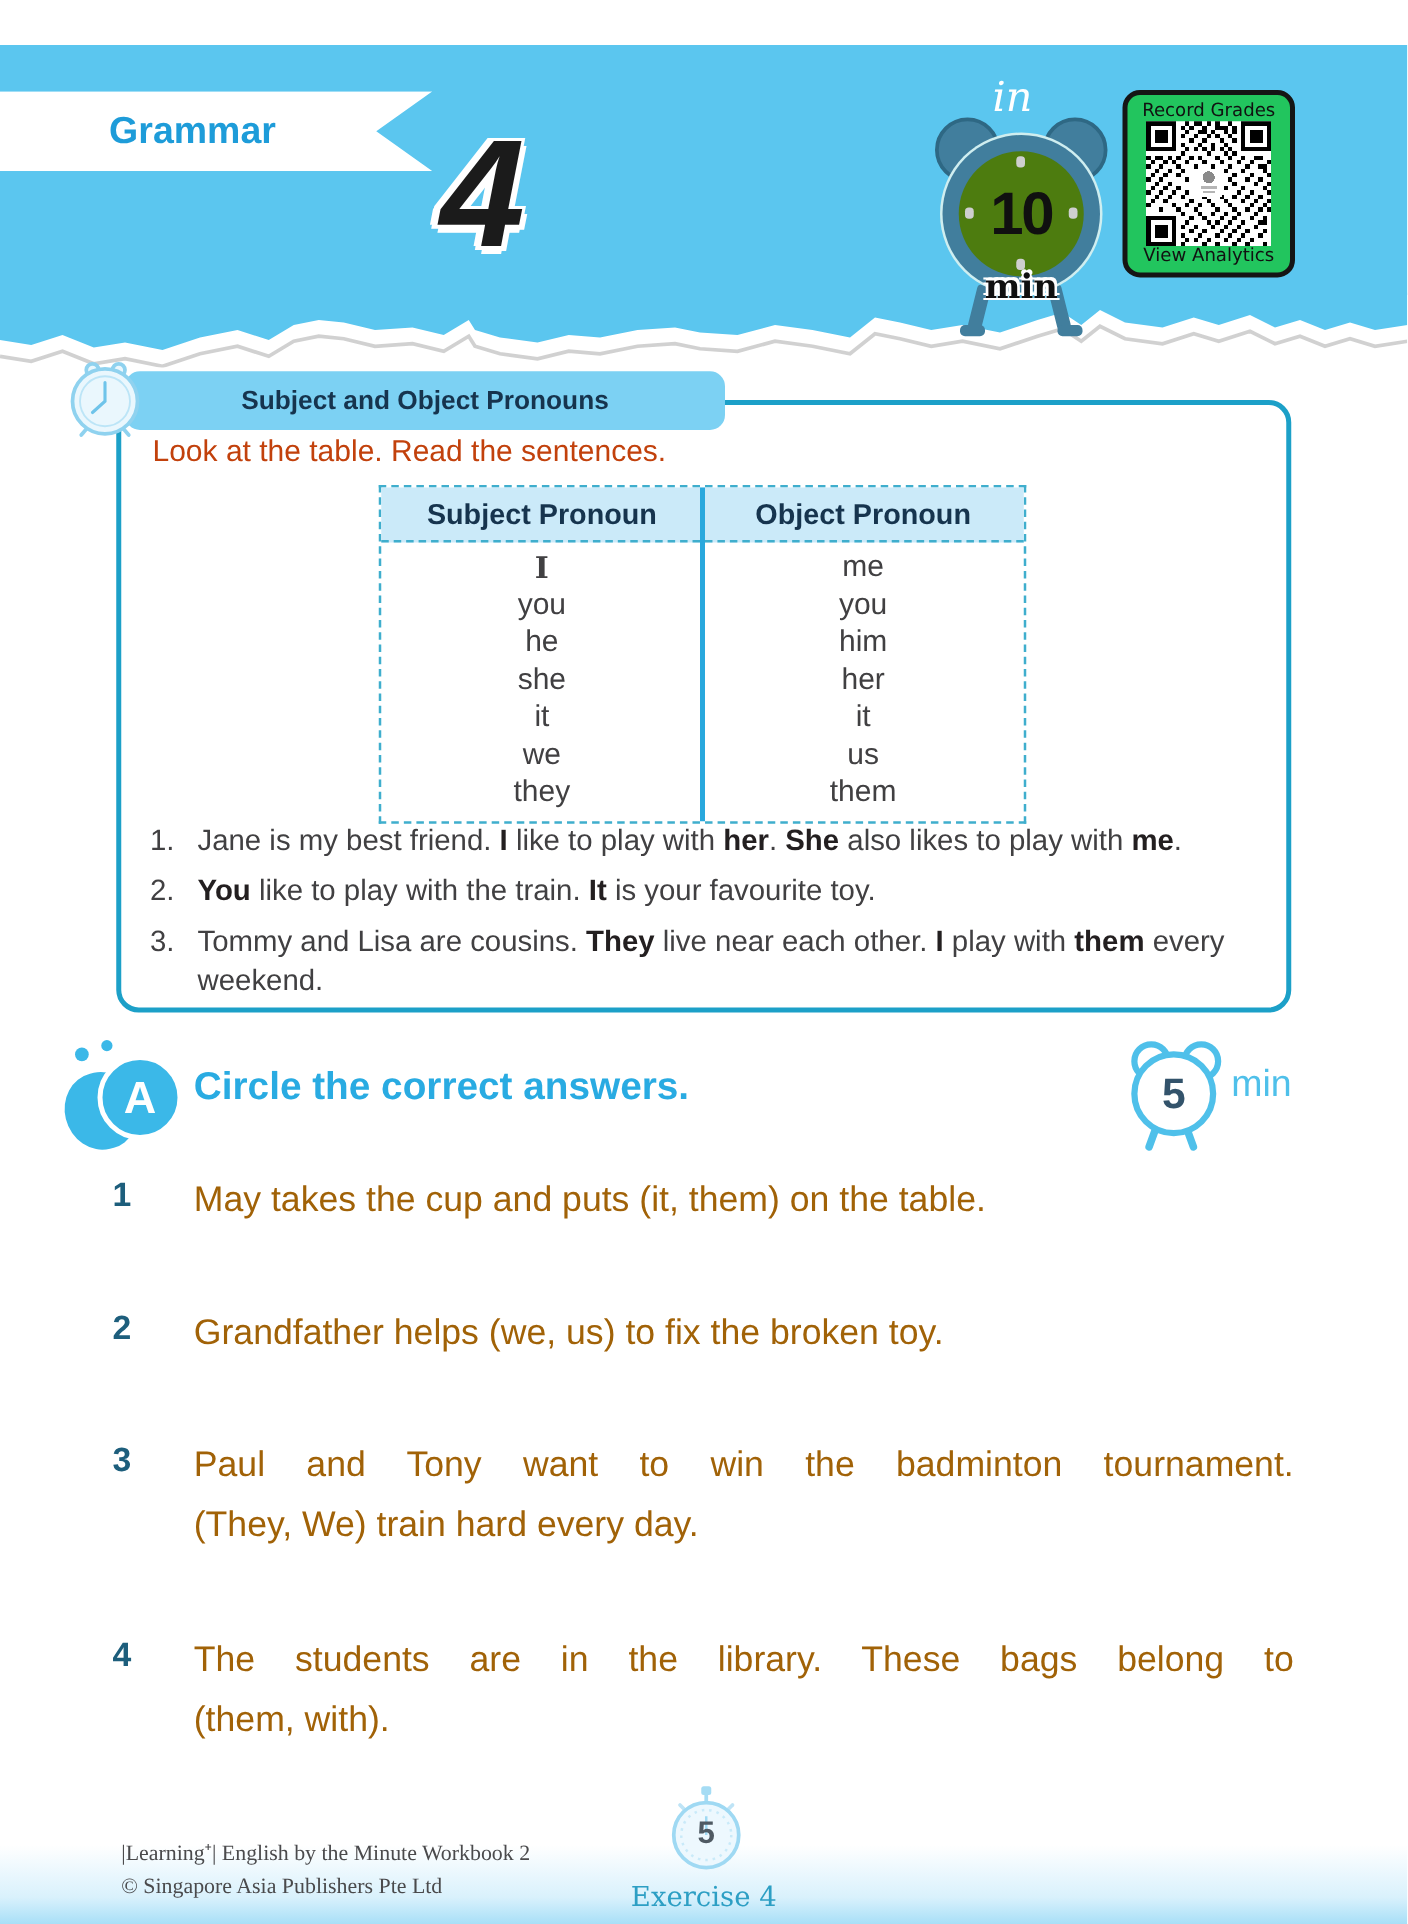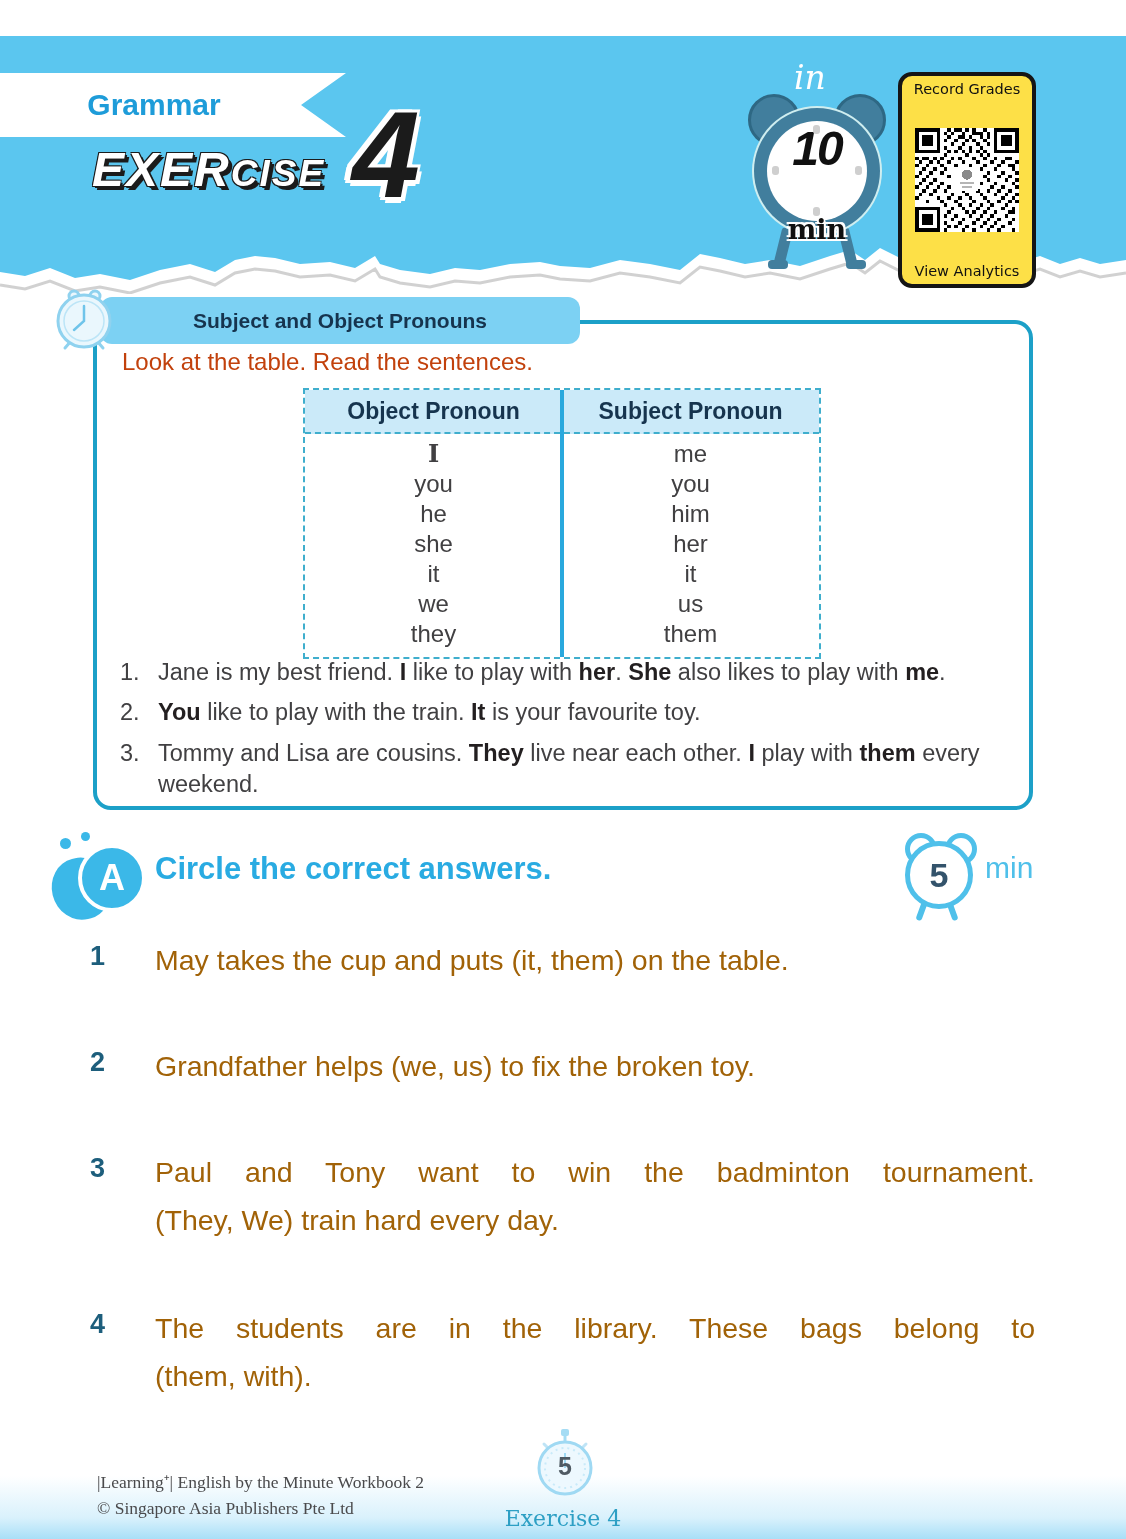--- a/index.html
+++ b/index.html
@@ -28,32 +28,32 @@
   .hclock .in-label { position:absolute; left:52px; top:2px; color:#ffffff; font-size:33px; font-style:italic;
             font-family:"DejaVu Serif", serif; }
   .hc-ear { position:absolute; width:46px; height:46px; border-radius:50%; background:#417E9D; border:3px solid #2E6884; top:38px; }
   .hc-ear.l { left:6px; } .hc-ear.r { left:92px; }
   .hc-leg { position:absolute; width:11px; height:36px; background:#417E9D; top:172px; border-radius:3px; }
   .hc-leg.l { left:36px; transform:rotate(14deg); } .hc-leg.r { left:100px; transform:rotate(-14deg); }
   .hc-foot { position:absolute; width:20px; height:9px; background:#417E9D; border-radius:4px; top:204px; }
   .hc-foot.l { left:26px; } .hc-foot.r { left:104px; }
   .hc-body { position:absolute; left:12px; top:52px; width:126px; height:126px; border-radius:50%;
              background:#417E9D; box-shadow:0 0 0 2px #cfeef0; }
-  .hc-face { position:absolute; left:13px; top:13px; width:100px; height:100px; border-radius:50%; background:#ffffff;
-             display:flex; justify-content:center;font-style:italic; }
+  .hc-face { position:absolute; left:13px; top:13px; width:100px; height:100px; border-radius:50%; background:#4d7c0f;
+             display:flex; align-items:center; justify-content:center; }
   .hc-tick { position:absolute; width:7px; height:9px; background:#cfcfcf; border-radius:3px; }
   .hc-tick.t { left:46px; top:4px; } .hc-tick.b { left:46px; top:86px; }
   .hc-tick.le { left:5px; top:45px; } .hc-tick.ri { left:88px; top:45px; }
   .hc-value { font-size:48px; font-weight:800; color:#101010; letter-spacing:-2px; }
   .hc-min { position:absolute; left:0; width:150px; top:158px; text-align:center; font-size:27px; font-weight:800;
             color:#101010; font-family:"DejaVu Serif", serif;
             text-shadow:-2px -2px 0 #fff,2px -2px 0 #fff,-2px 2px 0 #fff,2px 2px 0 #fff; }
 
   
-  .qr-panel { position:absolute; left:898px; top:36px; width:138px; height:216px; background:#fde047;
+  .qr-panel { position:absolute; left:898px; top:36px; width:138px; height:150px; background:#22c55e;
               border:4px solid #151515; border-radius:14px; box-sizing:border-box;
               display:flex; flex-direction:column; align-items:center; justify-content:space-between; padding:5px 3px; }
   .qr-label { font-size:14.5px; color:#111; font-family:"DejaVu Sans", sans-serif; white-space:nowrap; }
 
   
   .lesson-box { position:absolute; left:93px; top:284px; width:940px; height:490px; box-sizing:border-box;
                 border:4px solid #1CA0C8; border-radius:18px; background:#ffffff; }
   .lesson-title { position:absolute; left:100px; top:261px; width:480px; height:47px; background:#7CD1F3;
                   border-radius:12px; display:flex; align-items:center; justify-content:center;
                   font-size:21px; font-weight:700; color:#16344E; z-index:2; }
@@ -123,23 +123,20 @@
   <div class="header-bg"></div>
   <svg class="torn" viewBox="0 0 1126 60" preserveAspectRatio="none">
     <path transform="translate(0,13)" fill="none" stroke="#cccccc" stroke-width="3" opacity="0.9" d="M0,38 L25,42 L50,34 L75,44 L100,40 L130,46 L160,36 L190,30 L215,38 L235,26 L255,22 L275,24 L300,30 L330,28 L355,34 L375,22 L380,30 L400,36 L430,40 L455,34 L480,36 L510,30 L540,28 L560,32 L590,34 L620,26 L650,30 L680,36 L700,20 L720,24 L745,30 L770,26 L800,32 L830,22 L850,16 L865,26 L880,14 L900,24 L930,28 L955,20 L975,26 L1000,18 L1020,28 L1040,22 L1060,30 L1080,24 L1100,30 L1126,26"></path>
     <path fill="#5BC6EF" d="M0,0 H1126 V26 L1100,30 L1080,24 L1060,30 L1040,22 L1020,28 L1000,18 L975,26 L955,20 L930,28 L900,24 L880,14 L865,26 L850,16 L830,22 L800,32 L770,26 L745,30 L720,24 L700,20 L680,36 L650,30 L620,26 L590,34 L560,32 L540,28 L510,30 L480,36 L455,34 L430,40 L400,36 L380,30 L375,22 L355,34 L330,28 L300,30 L275,24 L255,22 L235,26 L215,38 L190,30 L160,36 L130,46 L100,40 L75,44 L50,34 L25,42 L0,38 Z"></path>
   </svg>
 
   <div class="banner">
     <span class="banner-label">Grammar</span>
   </div>
 
-  <div class="exercise-word">
-    <span class="ew-big">EXER</span><span class="ew-small">CISE</span>
-  </div>
   <div class="exercise-number">4</div>
 
   <div class="hclock">
     <span class="in-label">in</span>
     <div class="hc-ear l"></div>
     <div class="hc-ear r"></div>
     <div class="hc-leg l"></div>
     <div class="hc-leg r"></div>
     <div class="hc-foot l"></div>
     <div class="hc-foot r"></div>
@@ -190,22 +187,22 @@
     <circle cx="32" cy="36" r="20" fill="none" stroke="#BCE5F7" stroke-width="1.5"></circle>
     <path d="M32 21 V36 L22 45" stroke="#6FC4EA" stroke-width="2.5" fill="none" stroke-linecap="round"></path>
   </svg>
 
   <div class="lesson-title">Subject and Object Pronouns</div>
   <div class="lesson-instruction">Look at the table. Read the sentences.</div>
 
   <div class="pron-table">
     <div class="pt-divider"></div>
     <div class="pt-header">
+      <div class="pt-hcell">Subject Pronoun</div>
       <div class="pt-hcell">Object Pronoun</div>
-      <div class="pt-hcell">Subject Pronoun</div>
     </div>
     <div class="pt-body">
       <div class="pt-col">
         <div class="serif-i">I</div>
         <div>you</div>
         <div>he</div>
         <div>she</div>
         <div>it</div>
         <div>we</div>
         <div>they</div>

